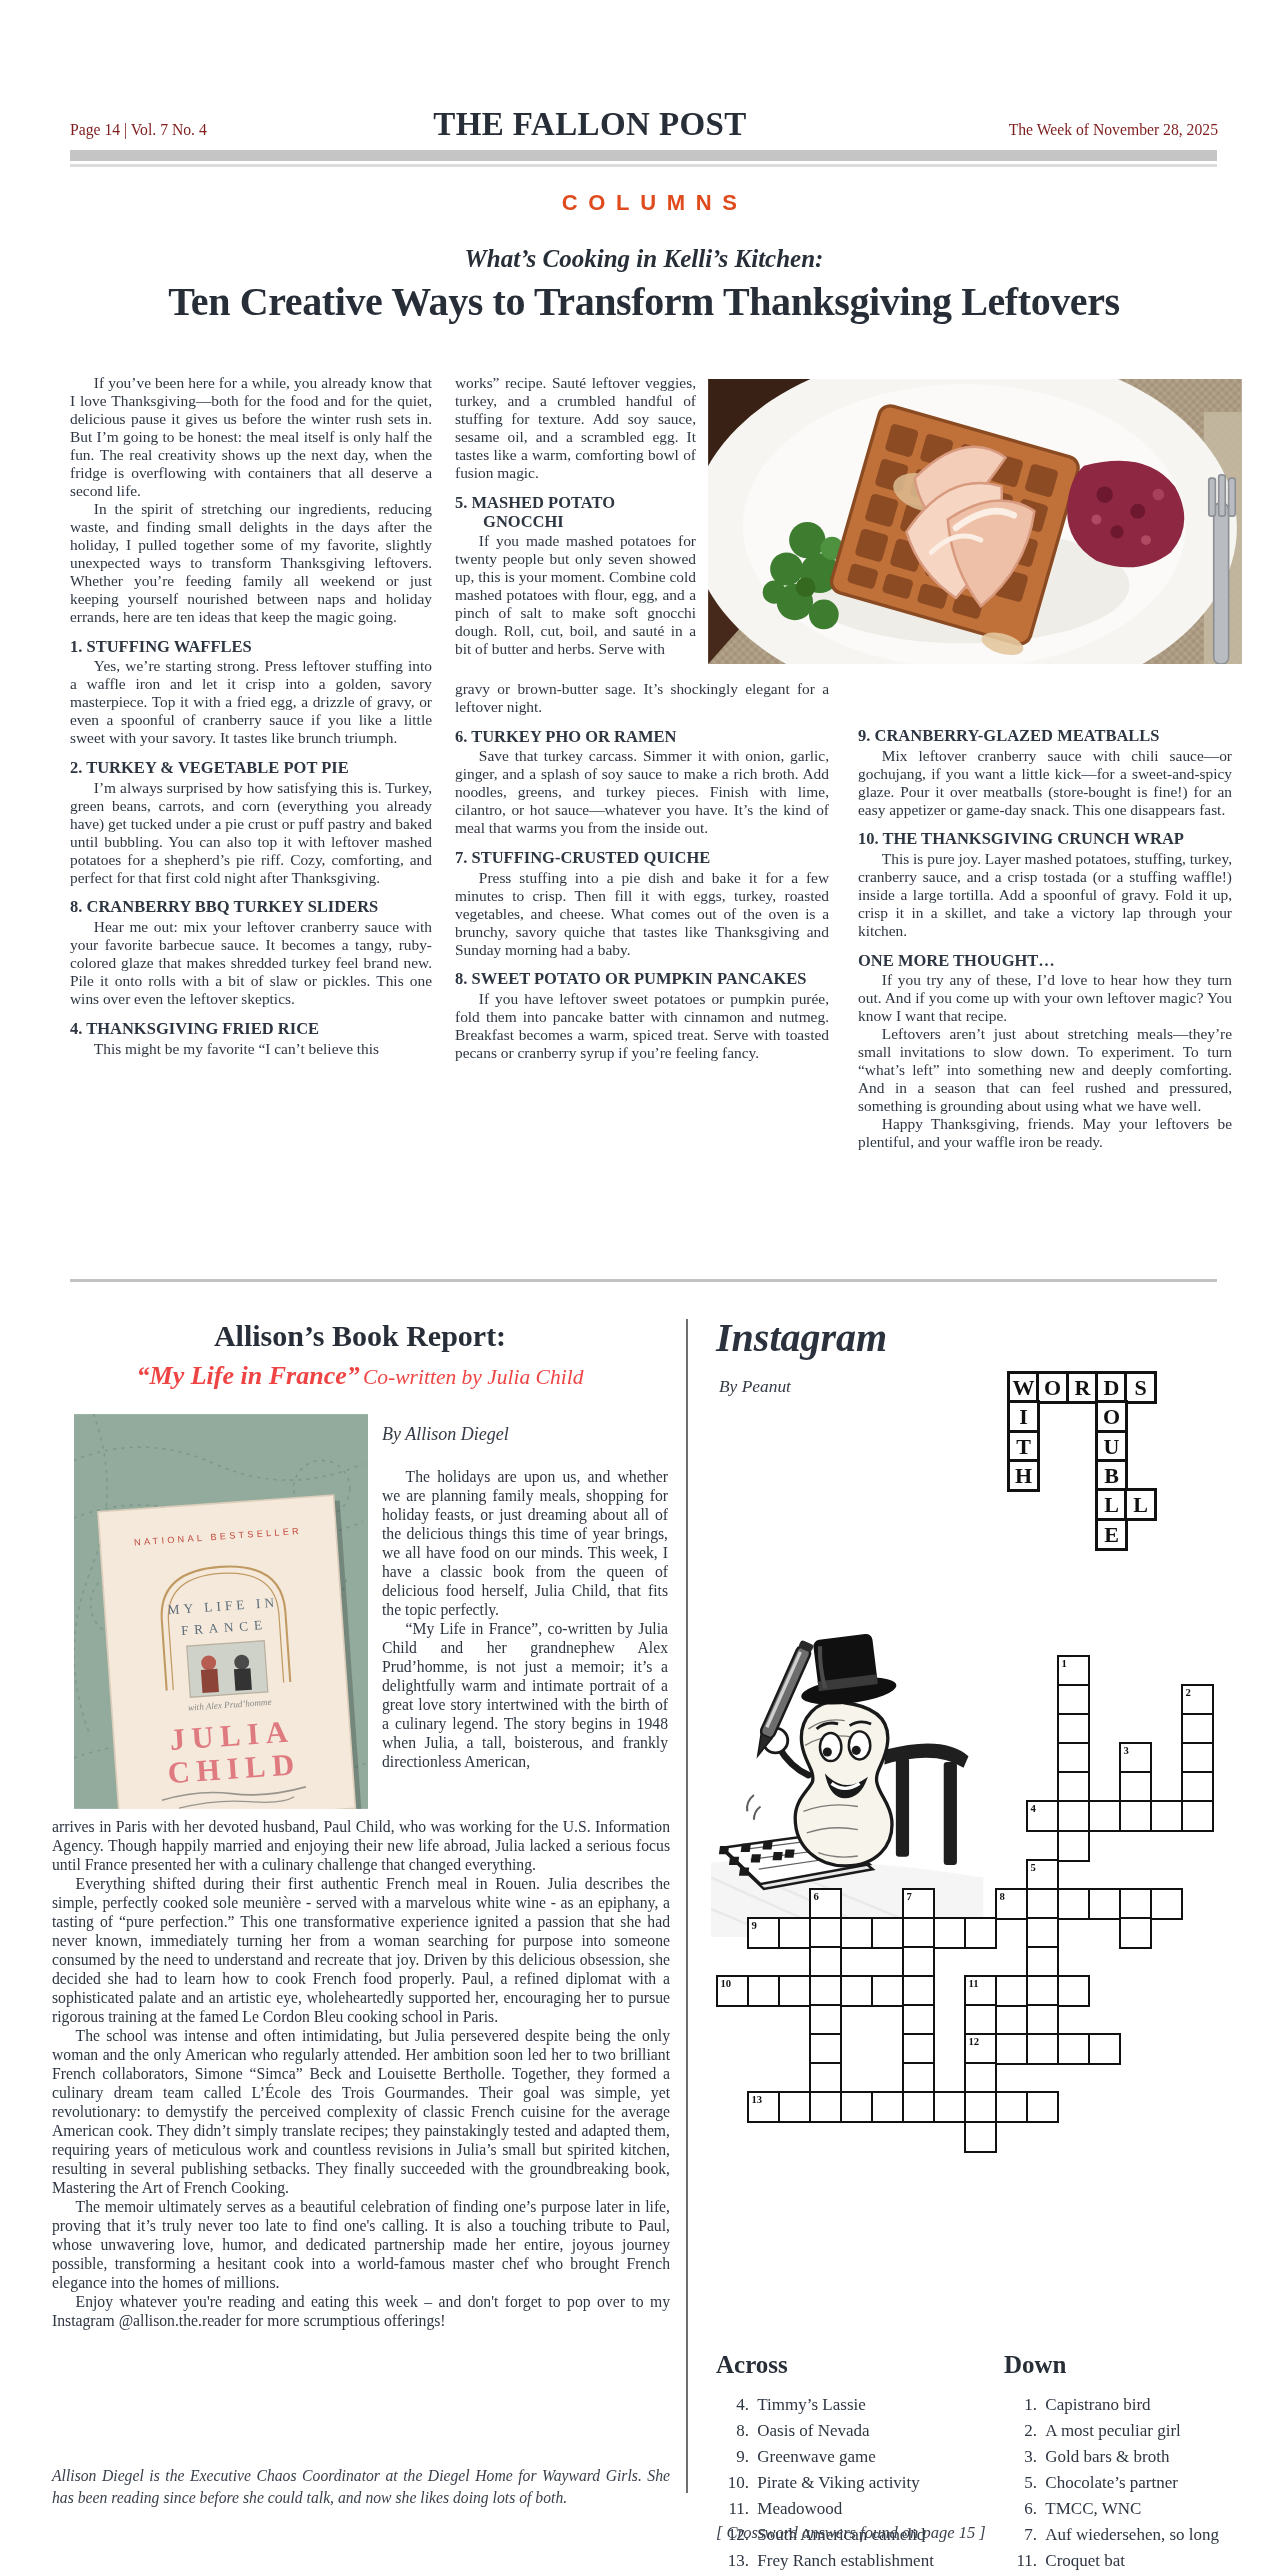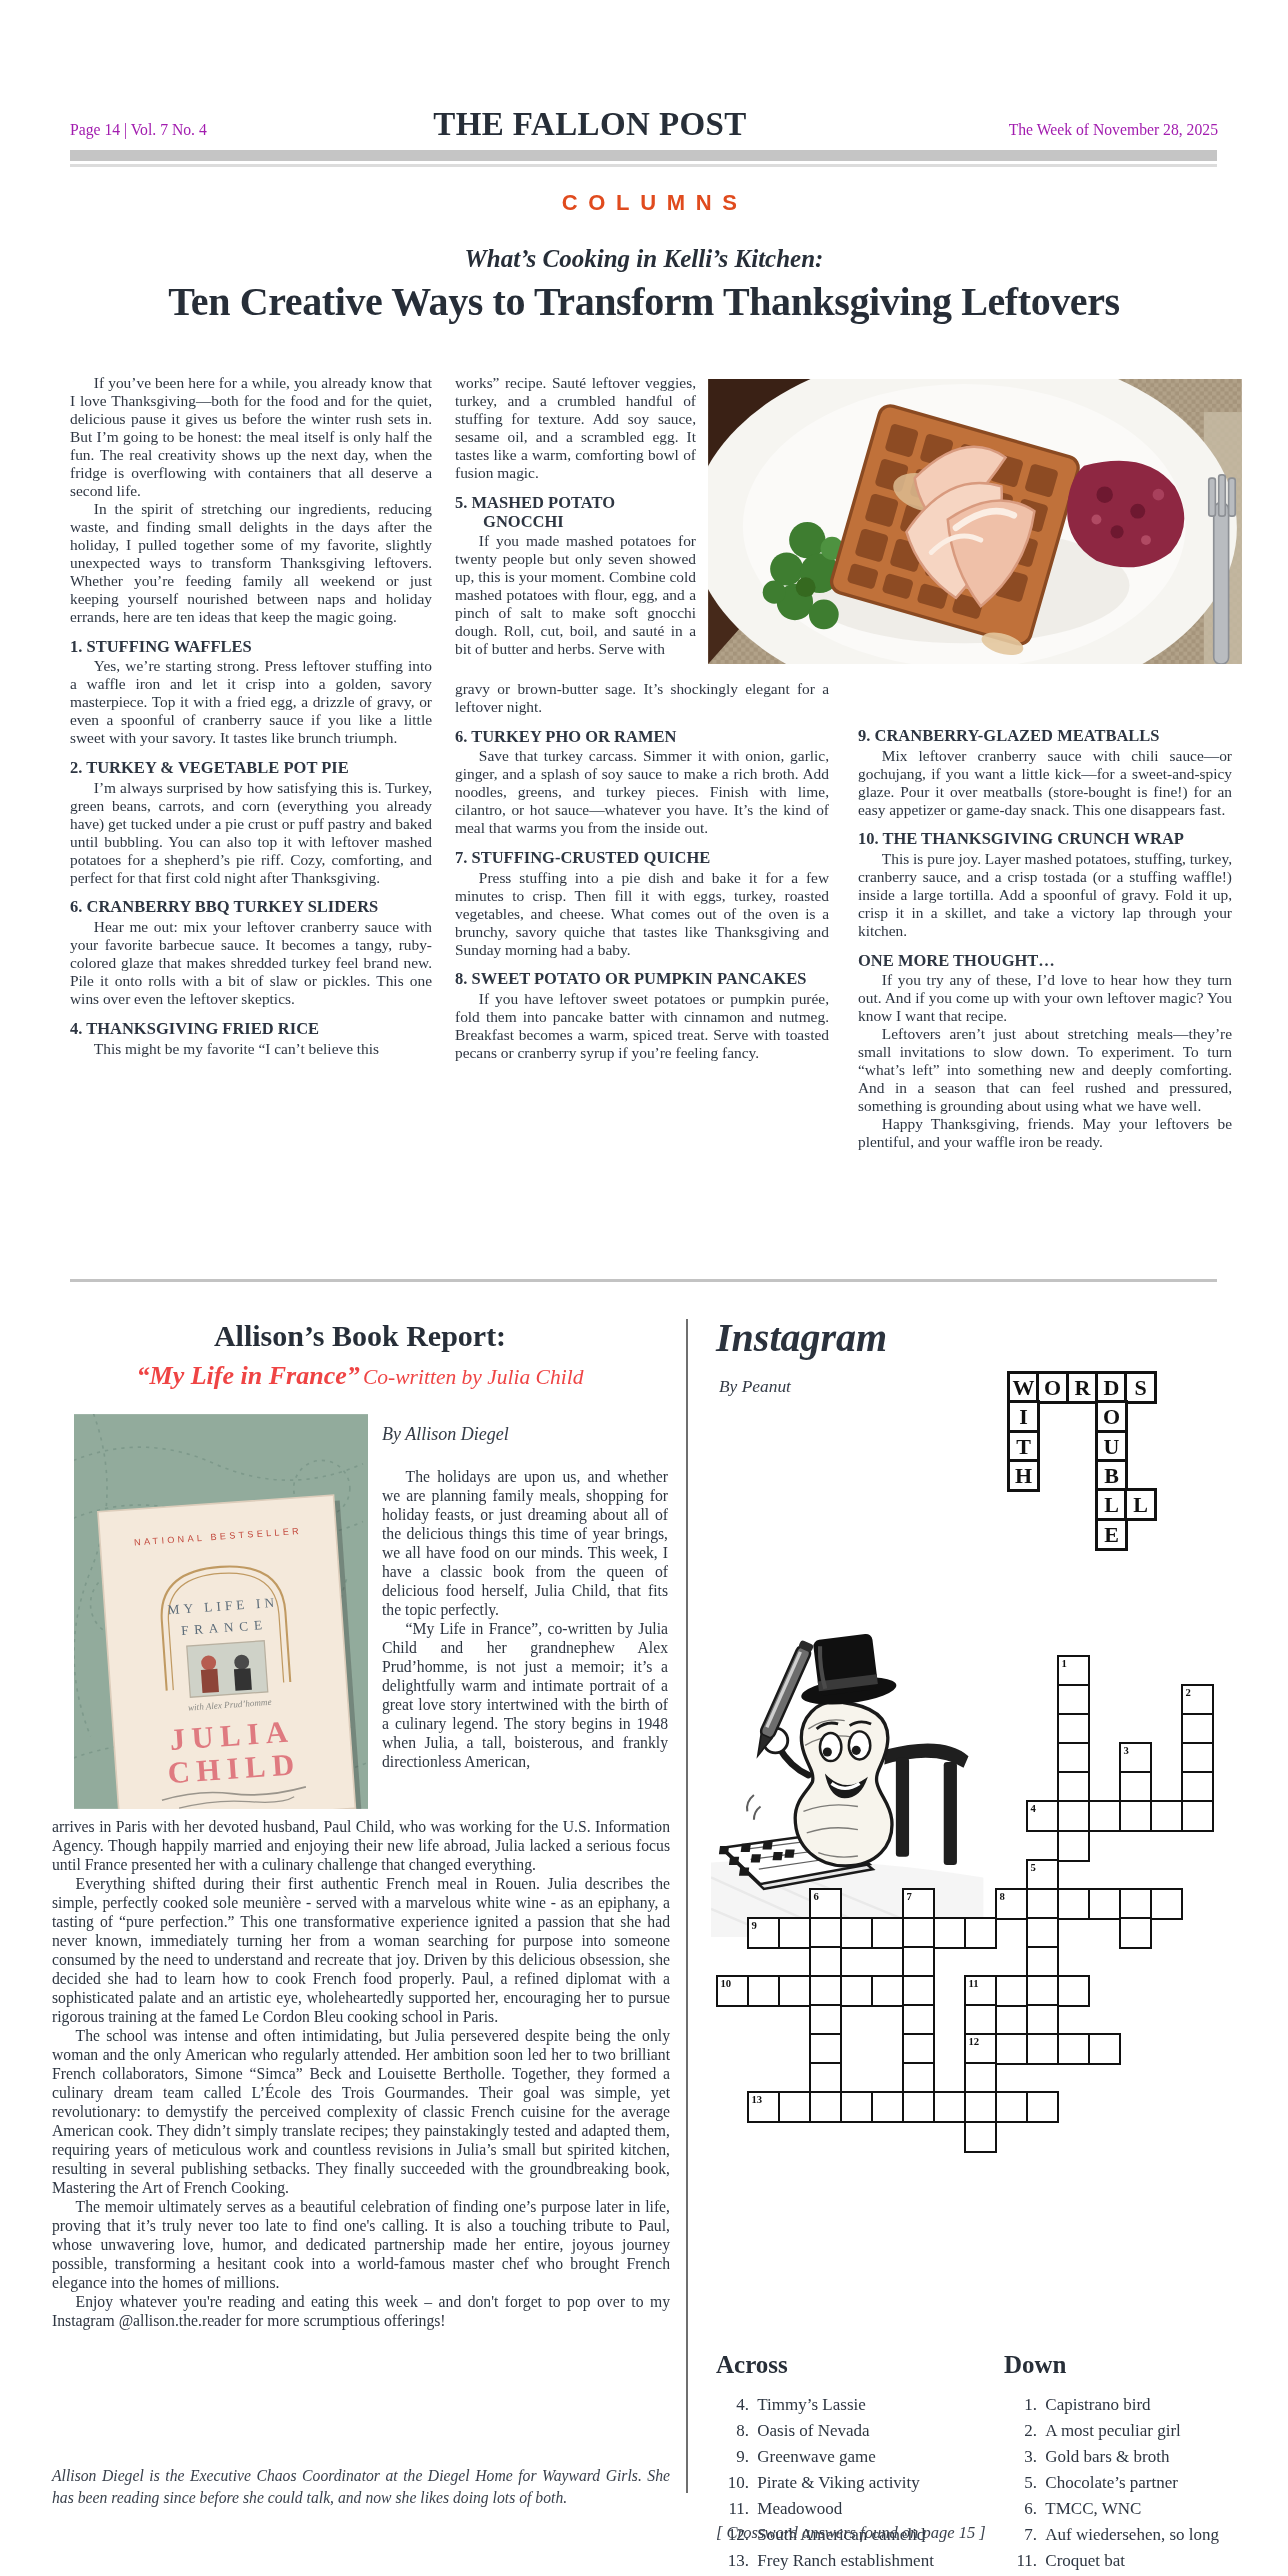--- a/index.html
+++ b/index.html
@@ -1,20 +1,20 @@
 <!DOCTYPE html>
 <html style="font-size:13.2px"><head>
 <meta charset="utf-8">
 <style>
   html,body{margin:0;padding:0;background:#e8e8e8;}
   #page{position:relative;width:1288px;height:2576px;background:#ffffff;margin:0 auto;
         font-family:"Liberation Serif", serif;color:#2e3642;overflow:hidden;}
   .abs{position:absolute;}
   
-  .mast-small{font-size:15.7px;color:#a21caf;}
+  .mast-small{font-size:15.7px;color:#7f1d1d;}
   .mast-title{font-size:33px;font-weight:bold;color:#272e38;letter-spacing:0.4px;}
   .bar{background:#c5c5c5;}
   .thinline{background:#dcdcdc;}
   .section-label{font-family:"Liberation Sans",sans-serif;font-weight:bold;font-size:22px;
                  letter-spacing:10.7px;color:#e04b1e;text-align:center;}
   .kicker{font-size:25px;font-weight:bold;font-style:italic;text-align:center;color:#272e38;}
   .headline{font-size:40px;font-weight:bold;text-align:center;color:#272e38;letter-spacing:-0.4px;}
   .byline{font-size:12.4px;text-align:center;color:#333a45;}
   
   .artcol .art-p{font-size:15.4px;line-height:18px;text-align:justify;text-indent:1.55em;margin:0;}
@@ -150,21 +150,21 @@
     </svg>
   </div>
 
   <div class="abs artcol" style="left:70px;top:374px;width:362px;">
       <div class="art-p">If you’ve been here for a while, you already know that I love Thanksgiving—both for the food and for the quiet, delicious pause it gives us before the winter rush sets in. But I’m going to be honest: the meal itself is only half the fun. The real creativity shows up the next day, when the fridge is overflowing with containers that all deserve a second life.</div>
       <div class="art-p">In the spirit of stretching our ingredients, reducing waste, and finding small delights in the days after the holiday, I pulled together some of my favorite, slightly unexpected ways to transform Thanksgiving leftovers. Whether you’re feeding family all weekend or just keeping yourself nourished between naps and holiday errands, here are ten ideas that keep the magic going.</div>
       <div class="art-h">1. STUFFING WAFFLES</div>
       <div class="art-p">Yes, we’re starting strong. Press leftover stuffing into a waffle iron and let it crisp into a golden, savory masterpiece. Top it with a fried egg, a drizzle of gravy, or even a spoonful of cranberry sauce if you like a little sweet with your savory. It tastes like brunch triumph.</div>
       <div class="art-h">2. TURKEY &amp; VEGETABLE POT PIE</div>
       <div class="art-p">I’m always surprised by how satisfying this is. Turkey, green beans, carrots, and corn (everything you already have) get tucked under a pie crust or puff pastry and baked until bubbling. You can also top it with leftover mashed potatoes for a shepherd’s pie riff. Cozy, comforting, and perfect for that first cold night after Thanksgiving.</div>
-      <div class="art-h">6. CRANBERRY BBQ TURKEY SLIDERS</div>
+      <div class="art-h">8. CRANBERRY BBQ TURKEY SLIDERS</div>
       <div class="art-p">Hear me out: mix your leftover cranberry sauce with your favorite barbecue sauce. It becomes a tangy, ruby-colored glaze that makes shredded turkey feel brand new. Pile it onto rolls with a bit of slaw or pickles. This one wins over even the leftover skeptics.</div>
       <div class="art-h">4. THANKSGIVING FRIED RICE</div>
       <div class="art-p">This might be my favorite “I can’t believe this</div>
     </div>
   <div class="abs artcol" style="left:455px;top:374px;width:241px;">
       <div class="art-p noind">works” recipe. Sauté leftover veggies, turkey, and a crumbled handful of stuffing for texture. Add soy sauce, sesame oil, and a scrambled egg. It tastes like a warm, comforting bowl of fusion magic.</div>
       <div class="art-h">5. MASHED POTATO GNOCCHI</div>
       <div class="art-p">If you made mashed potatoes for twenty people but only seven showed up, this is your moment. Combine cold mashed potatoes with flour, egg, and a pinch of salt to make soft gnocchi dough. Roll, cut, boil, and sauté in a bit of butter and herbs. Serve with</div>
     </div>
   <div class="abs artcol" style="left:455px;top:680px;width:374px;">

